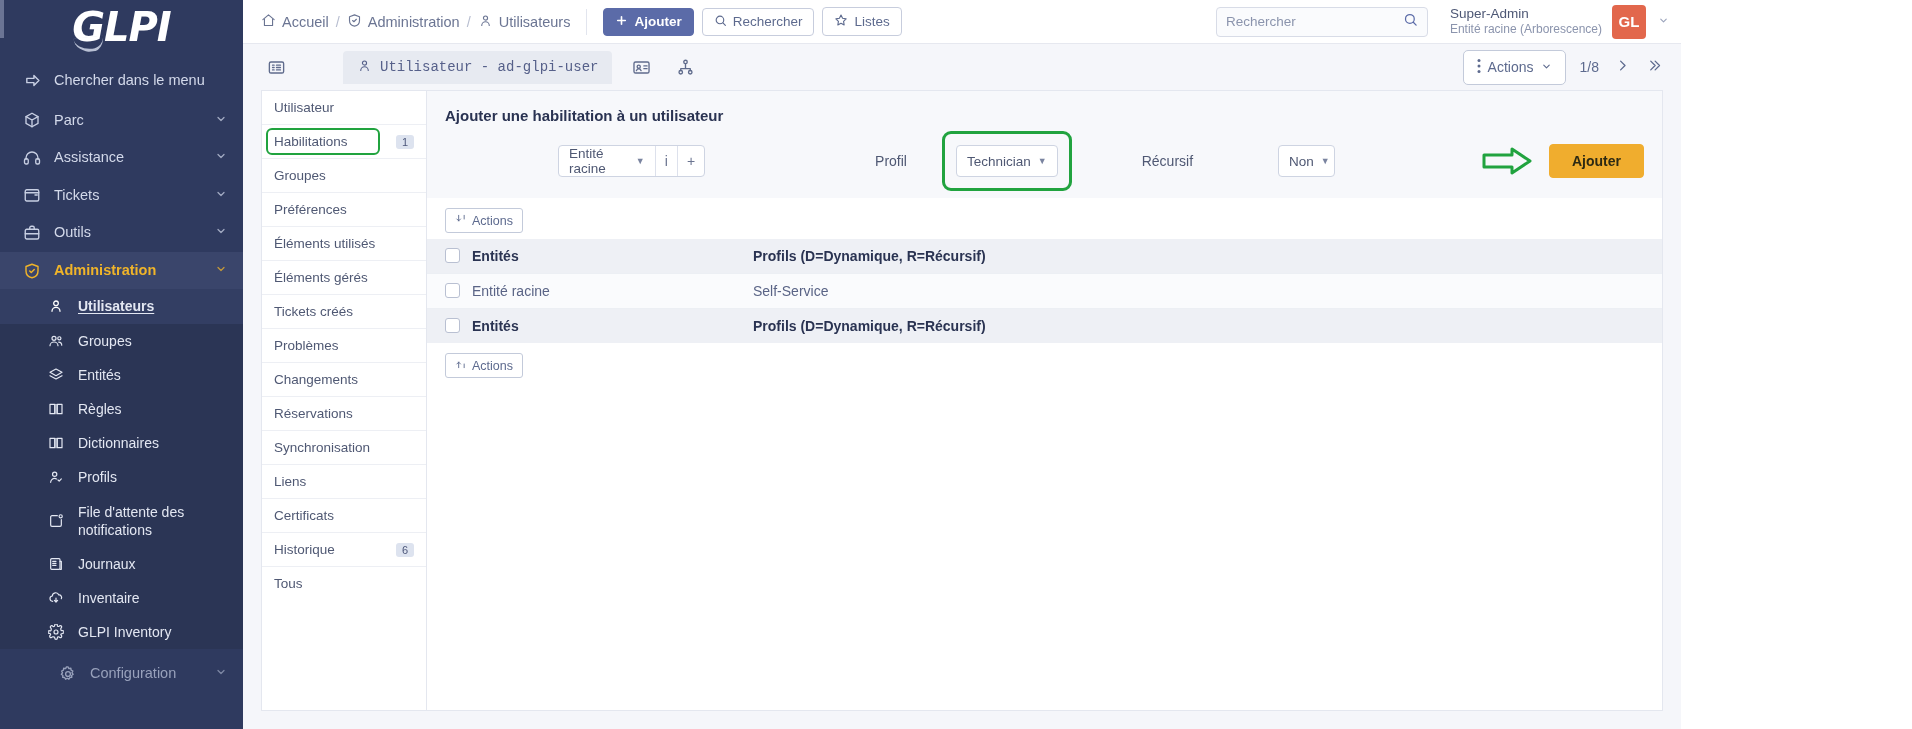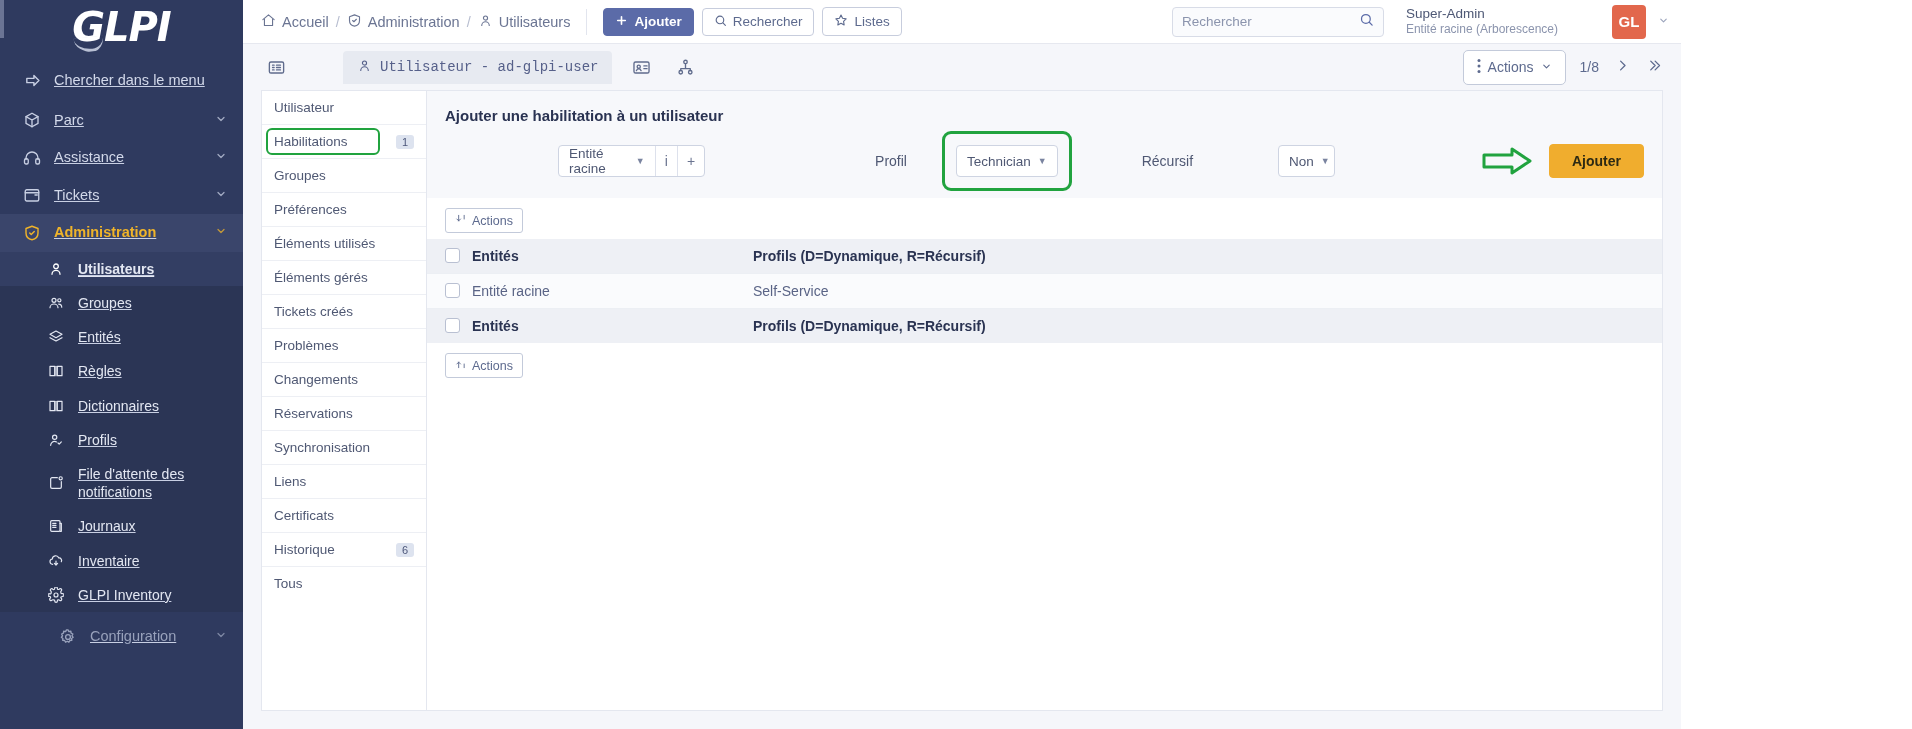--- a/index.html
+++ b/index.html
@@ -21,21 +21,21 @@
   }
   .logo-wrap { height: 54px; display: flex; align-items: center; justify-content: center; }
   .logo { font-size: 40px; font-weight: 700; letter-spacing: -1px; color: #ffffff;
           font-family: "DejaVu Sans", sans-serif; font-style: italic; display: flex; align-items: baseline; }
   .logo .g { position: relative; }
   .logo .g:after {
     content: ""; position: absolute; left: 2px; bottom: -2px; width: 30px; height: 12px;
     border-bottom: 3px solid #b9c0d4; border-radius: 0 0 40% 60%/0 0 100% 100%;
     transform: rotate(-6deg);
   }
-  .menu { margin-top: 6px; text-decoration: underline; }
+  .menu { margin-top: 6px; }
   .menu-item {
     display: flex; align-items: center; gap: 12px;
     padding: 9px 16px 9px 22px;
     font-size: 14.5px; color: #d3d9ea; cursor: pointer;
     line-height: 1.35;
   }
   .menu-item .ico { width: 20px; display: flex; align-items: center; justify-content: center; flex: 0 0 20px; }
   .menu-item .ico svg { display: block; }
   .menu-item .chev { margin-left: auto; opacity: .75; }
   .menu-item.search-item { padding-top: 11px; padding-bottom: 11px; }
@@ -88,21 +88,21 @@
     font-family: "Liberation Sans", sans-serif;
   }
   .search-box input::placeholder { color: #8b94ad; }
   .userblock { display: flex; align-items: center; gap: 10px; padding-right: 4px; }
   .userblock .txt { text-align: left; line-height: 1.25; }
   .userblock .uname { font-size: 13.5px; color: #4e5875; }
   .userblock .uent { font-size: 12px; color: #8b94ad; }
   .avatar {
     width: 34px; height: 34px; border-radius: 4px; background: #e2674c;
     color: #fff; font-size: 15px; font-weight: 600;
-    display: flex; align-items: center; justify-content: center; margin-left: 44px;
+    display: flex; align-items: center; justify-content: center;
   }
   .caret-small { color: #9aa3bb; font-size: 12px; margin-left: 2px; }
 
   
   .tabbar {
     height: 46px; display: flex; align-items: center; padding: 0 18px 0 18px;
     background: #f5f6fa; gap: 0;
   }
   .iconbtn {
     width: 30px; height: 26px; display: flex; align-items: center; justify-content: center;
@@ -253,20 +253,35 @@
             </svg>
         </span>
         <span class="label">Tickets</span>
         <span class="chev">
           <svg width="12" height="12" viewBox="0 0 24 24" fill="none" stroke="#c8cfe3" stroke-width="2.5" stroke-linecap="round" stroke-linejoin="round">
               <path d="M6 9l6 6 6-6"></path>
             </svg>
         </span>
       </div>
 
+      <div class="menu-item">
+        <span class="ico">
+          <svg width="18" height="18" viewBox="0 0 24 24" fill="none" stroke="#c8cfe3" stroke-width="1.8" stroke-linecap="round" stroke-linejoin="round">
+              <rect x="3" y="7" width="18" height="13" rx="2"></rect>
+              <path d="M9 7V5a2 2 0 012-2h2a2 2 0 012 2v2"></path>
+              <path d="M3 13h18"></path>
+            </svg>
+        </span>
+        <span class="label">Outils</span>
+        <span class="chev">
+          <svg width="12" height="12" viewBox="0 0 24 24" fill="none" stroke="#c8cfe3" stroke-width="2.5" stroke-linecap="round" stroke-linejoin="round">
+              <path d="M6 9l6 6 6-6"></path>
+            </svg>
+        </span>
+      </div>
 
       <div class="menu-item active">
         <span class="ico">
           <svg width="18" height="18" viewBox="0 0 24 24" fill="none" stroke="#f0b429" stroke-width="1.9" stroke-linecap="round" stroke-linejoin="round">
               <path d="M12 3l8 3v6c0 5-3.4 8.3-8 9-4.6-.7-8-4-8-9V6l8-3z"></path>
               <path d="M9 12l2 2 4-4"></path>
             </svg>
         </span>
         <span class="label">Administration</span>
         <span class="chev">

